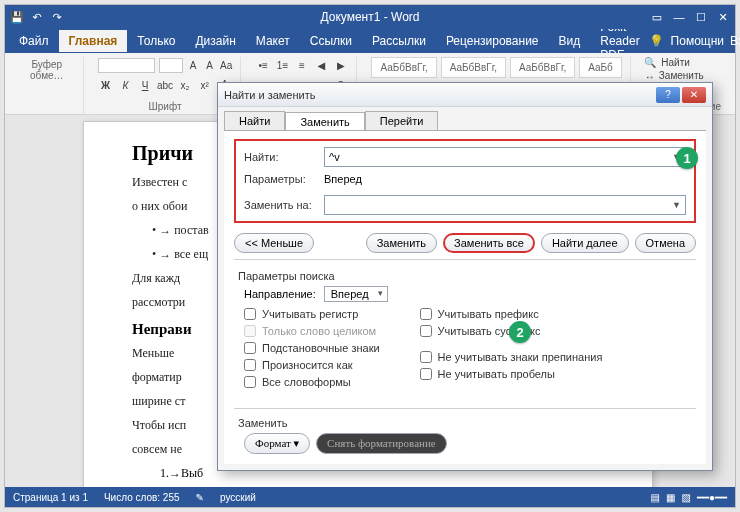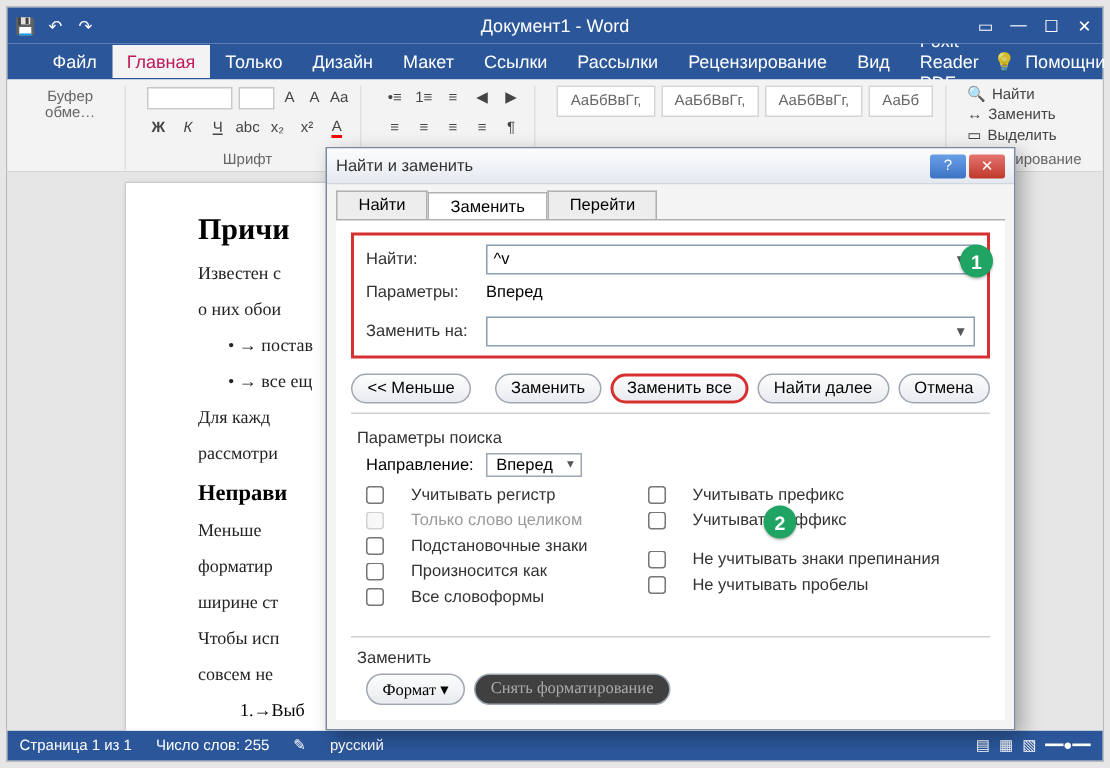--- a/index.html
+++ b/index.html
@@ -5,24 +5,24 @@
   * { box-sizing: border-box; margin: 0; padding: 0; }
   body { font-family: "Segoe UI", Tahoma, sans-serif; font-size: 11px; background: #e6e6e6; width: 740px; height: 512px; overflow: hidden; position: relative; }
 
   
   .word-window { position: absolute; inset: 4px; background: #fff; border: 1px solid #bbb; display: flex; flex-direction: column; }
   .titlebar { height: 24px; background: #2b579a; color: #fff; display: flex; align-items: center; justify-content: center; position: relative; font-size: 12px; }
   .titlebar .left-icons { position: absolute; left: 6px; display: flex; gap: 8px; }
   .titlebar .right-icons { position: absolute; right: 6px; display: flex; gap: 10px; }
   .tb-icon { width: 12px; height: 12px; display: inline-flex; align-items: center; justify-content: center; color: #fff; font-size: 11px; }
 
-  .menubar { height: 24px; background: #2b579a; color: #fff; display: flex; align-items: center; padding: 0 20px; font-size: 12px; }
+  .menubar { height: 24px; background: #2b579a; color: #fff; display: flex; align-items: center; padding: 0 4px; font-size: 12px; }
   .menubar .tab { padding: 4px 10px; cursor: pointer; }
   .menubar .tab.file { background: #2b579a; }
-  .menubar .tab.active { background: #f3f3f3; color: #be185d; }
+  .menubar .tab.active { background: #f3f3f3; color: #a16207; font-weight: bold; }
   .menubar .right { margin-left: auto; display: flex; align-items: center; gap: 6px; }
 
   .ribbon { height: 62px; background: #f3f3f3; border-bottom: 1px solid #d4d4d4; display: flex; padding: 4px 6px 0; gap: 6px; }
   .ribbon-group { border-right: 1px solid #e0e0e0; padding: 0 8px 2px; display: flex; flex-direction: column; justify-content: space-between; }
   .ribbon-group-label { font-size: 10px; color: #666; text-align: center; margin-top: 2px; }
   .paste-btn { display: flex; flex-direction: column; align-items: center; gap: 2px; padding: 2px; }
   .clip-icon { width: 24px; height: 24px; background: linear-gradient(#f9d976,#f39c12); border: 1px solid #c87f0a; border-radius: 2px; position: relative; }
   .clip-icon::before { content: ""; position: absolute; top: -4px; left: 6px; width: 10px; height: 6px; border: 1px solid #888; border-radius: 2px 2px 0 0; background: #ddd; }
   .font-row { display: flex; gap: 4px; align-items: center; }
   .font-box { border: 1px solid #c8c8c8; background: #fff; padding: 1px 4px; font-size: 10px; color: #666; }
@@ -36,21 +36,21 @@
   .doc-h1 { font-family: "Times New Roman", serif; font-size: 20px; font-weight: bold; margin-bottom: 8px; }
   .doc-h2 { font-family: "Times New Roman", serif; font-size: 15px; font-weight: bold; margin: 10px 0 6px; }
   .doc-p { font-family: "Times New Roman", serif; font-size: 12px; line-height: 1.5; margin-bottom: 6px; color: #222; }
   .doc-list { font-family: "Times New Roman", serif; font-size: 12px; line-height: 1.6; margin: 6px 0 6px 28px; }
   .doc-list div { margin-bottom: 2px; }
 
   .statusbar { height: 20px; background: #2b579a; color: #fff; display: flex; align-items: center; padding: 0 8px; font-size: 10px; gap: 16px; }
   .statusbar .right { margin-left: auto; display: flex; gap: 6px; align-items: center; }
 
   
-  .dialog { position: absolute; left: 217px; top: 82px; width: 460px; background: #f4f4f4; border: 1px solid #7b8aa0; box-shadow: 4px 4px 12px rgba(0,0,0,.3); margin-top: 16px; }
+  .dialog { position: absolute; left: 217px; top: 82px; width: 496px; background: #f4f4f4; border: 1px solid #7b8aa0; box-shadow: 4px 4px 12px rgba(0,0,0,.3); }
   .dlg-title { height: 24px; background: linear-gradient(#fdfdfd,#e4e9f0); border-bottom: 1px solid #cfd6e0; display: flex; align-items: center; padding: 0 6px; color: #333; font-size: 11px; }
   .dlg-title .btns { margin-left: auto; display: flex; gap: 2px; }
   .dlg-btn { width: 24px; height: 16px; display: flex; align-items: center; justify-content: center; color: #fff; font-size: 10px; border-radius: 2px; }
   .dlg-btn.help { background: linear-gradient(#6aa0e8,#3d73c4); }
   .dlg-btn.close { background: linear-gradient(#e47470,#c0392b); }
   .dlg-tabs { display: flex; padding: 4px 6px 0; gap: 0; background: #f4f4f4; }
   .dlg-tab { padding: 3px 14px; border: 1px solid #b0b0b0; border-bottom: none; background: #ededed; font-size: 11px; cursor: pointer; }
   .dlg-tab.active { background: #fff; position: relative; top: 1px; }
   .dlg-body { border-top: 1px solid #b0b0b0; background: #fff; margin: 0 6px 6px; padding: 8px 10px 10px; }
 
@@ -69,21 +69,21 @@
   .badge.b2 { left: 285px; top: 190px; }
 
   .group-title { font-size: 11px; color: #333; margin: 4px 0 4px 4px; }
   .search-params { border-top: 1px solid #d0d0d0; padding-top: 6px; }
   .direction-row { display: flex; align-items: center; gap: 8px; margin: 2px 0 6px 10px; font-size: 11px; }
   .dir-select { border: 1px solid #9fa7b3; background: #fff; padding: 1px 18px 1px 6px; font-size: 11px; position: relative; }
   .dir-select::after { content: "▾"; position: absolute; right: 4px; font-size: 9px; color: #555; }
 
   .check-cols { display: flex; gap: 40px; margin-left: 10px; }
   .check-col { display: flex; flex-direction: column; gap: 5px; }
-  .chk { display: flex; align-items: center; gap: 18px; font-size: 11px; color: #333; }
+  .chk { display: flex; align-items: center; gap: 6px; font-size: 11px; color: #333; }
   .chk.disabled { color: #9a9a9a; }
   .chk input { width: 12px; height: 12px; }
 
   .replace-section { border-top: 1px solid #d0d0d0; margin-top: 20px; padding-top: 4px; }
   .replace-section .btns { display: flex; gap: 6px; margin: 4px 0 0 10px; font-family: Liberation Serif, serif; }
   .btn.disabled { color: #aaa; background: #404040; }
 
 </style>
 </head>
 <body>

